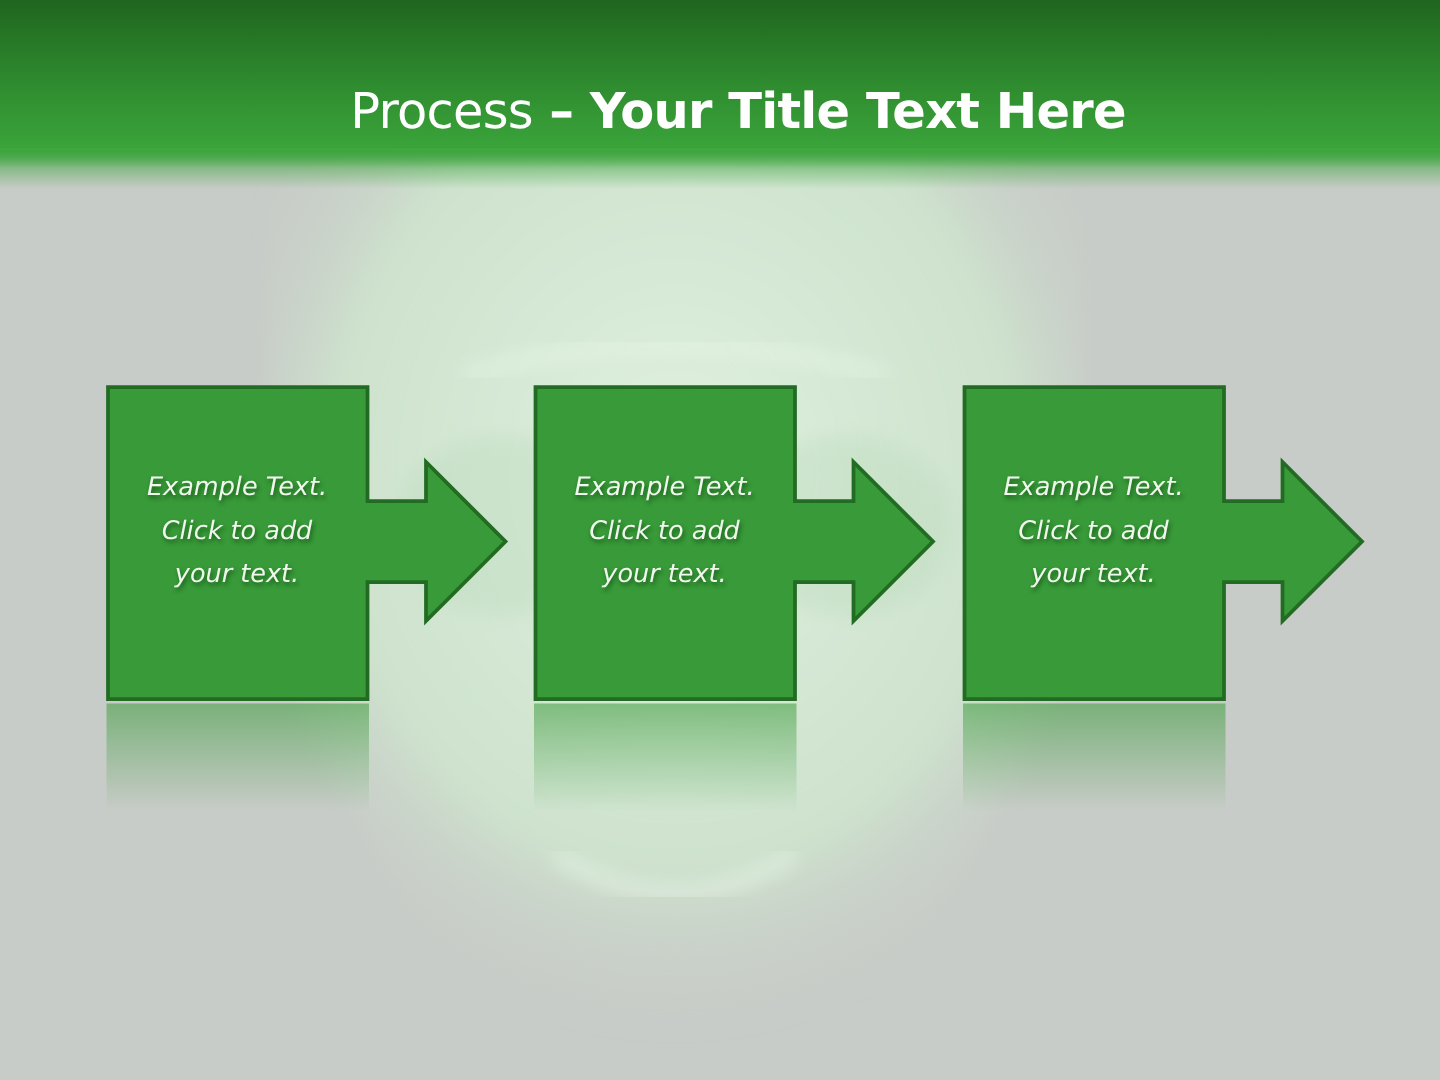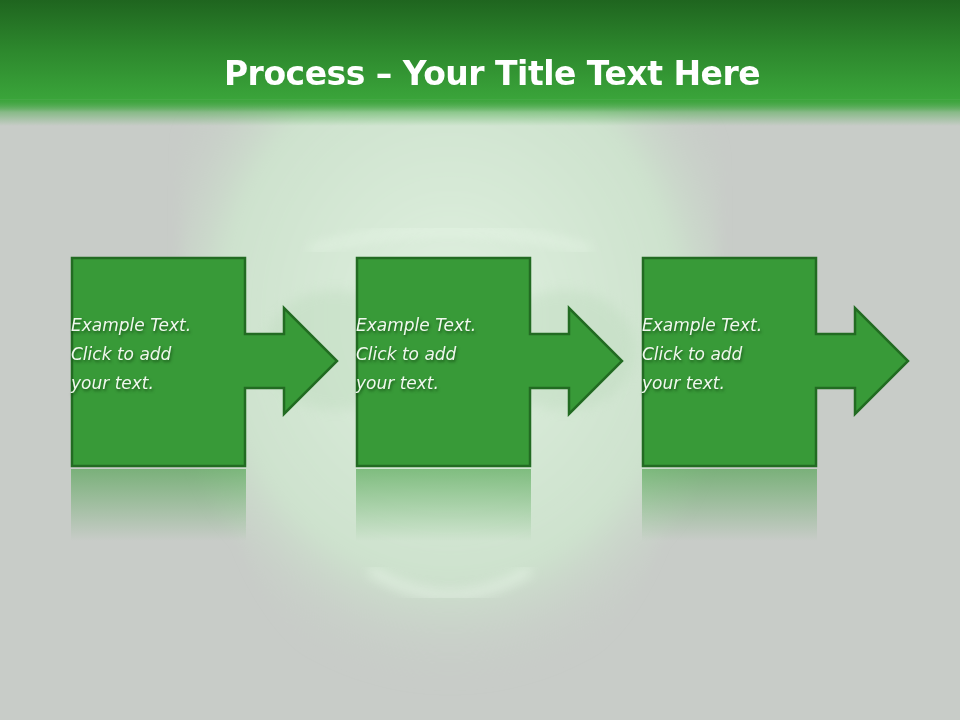--- a/index.html
+++ b/index.html
@@ -18,28 +18,28 @@
   }
   .header-fade {
     position:absolute; left:0; top:100px; width:960px; height:26px;
     background:linear-gradient(to bottom, rgba(58,164,58,0.85), rgba(200,204,200,0));
   }
   .title {
     position:absolute; left:0; top:52px; width:984px; text-align:center;
     color:#ffffff; font-size:33px; line-height:44px; margin:0;
     font-family:"DejaVu Sans", sans-serif; letter-spacing:-0.5px;
   }
-  .title .bold { font-weight:bold; }
+  .title .bold { font-weight:normal; }
   .title .rest { font-weight:bold; }
   .step {
     position:absolute; top:257px; width:270px; height:290px;
   }
   .step svg { position:absolute; left:0; top:0; overflow:visible; }
   .step-text {
-    position:absolute; left:0; top:54px; width:174px; text-align:left;
+    position:absolute; left:0; top:54px; width:174px; text-align:center;
     color:#f0f8ee; font-style:italic; font-size:17px; line-height:29px;
     text-shadow:1px 2px 3px rgba(0,40,0,0.55);
     font-family:"DejaVu Sans", sans-serif;
   }
 </style>
 </head>
 <body>
 
 <svg class="bg-skull" viewBox="0 0 580 640">
   <defs>

